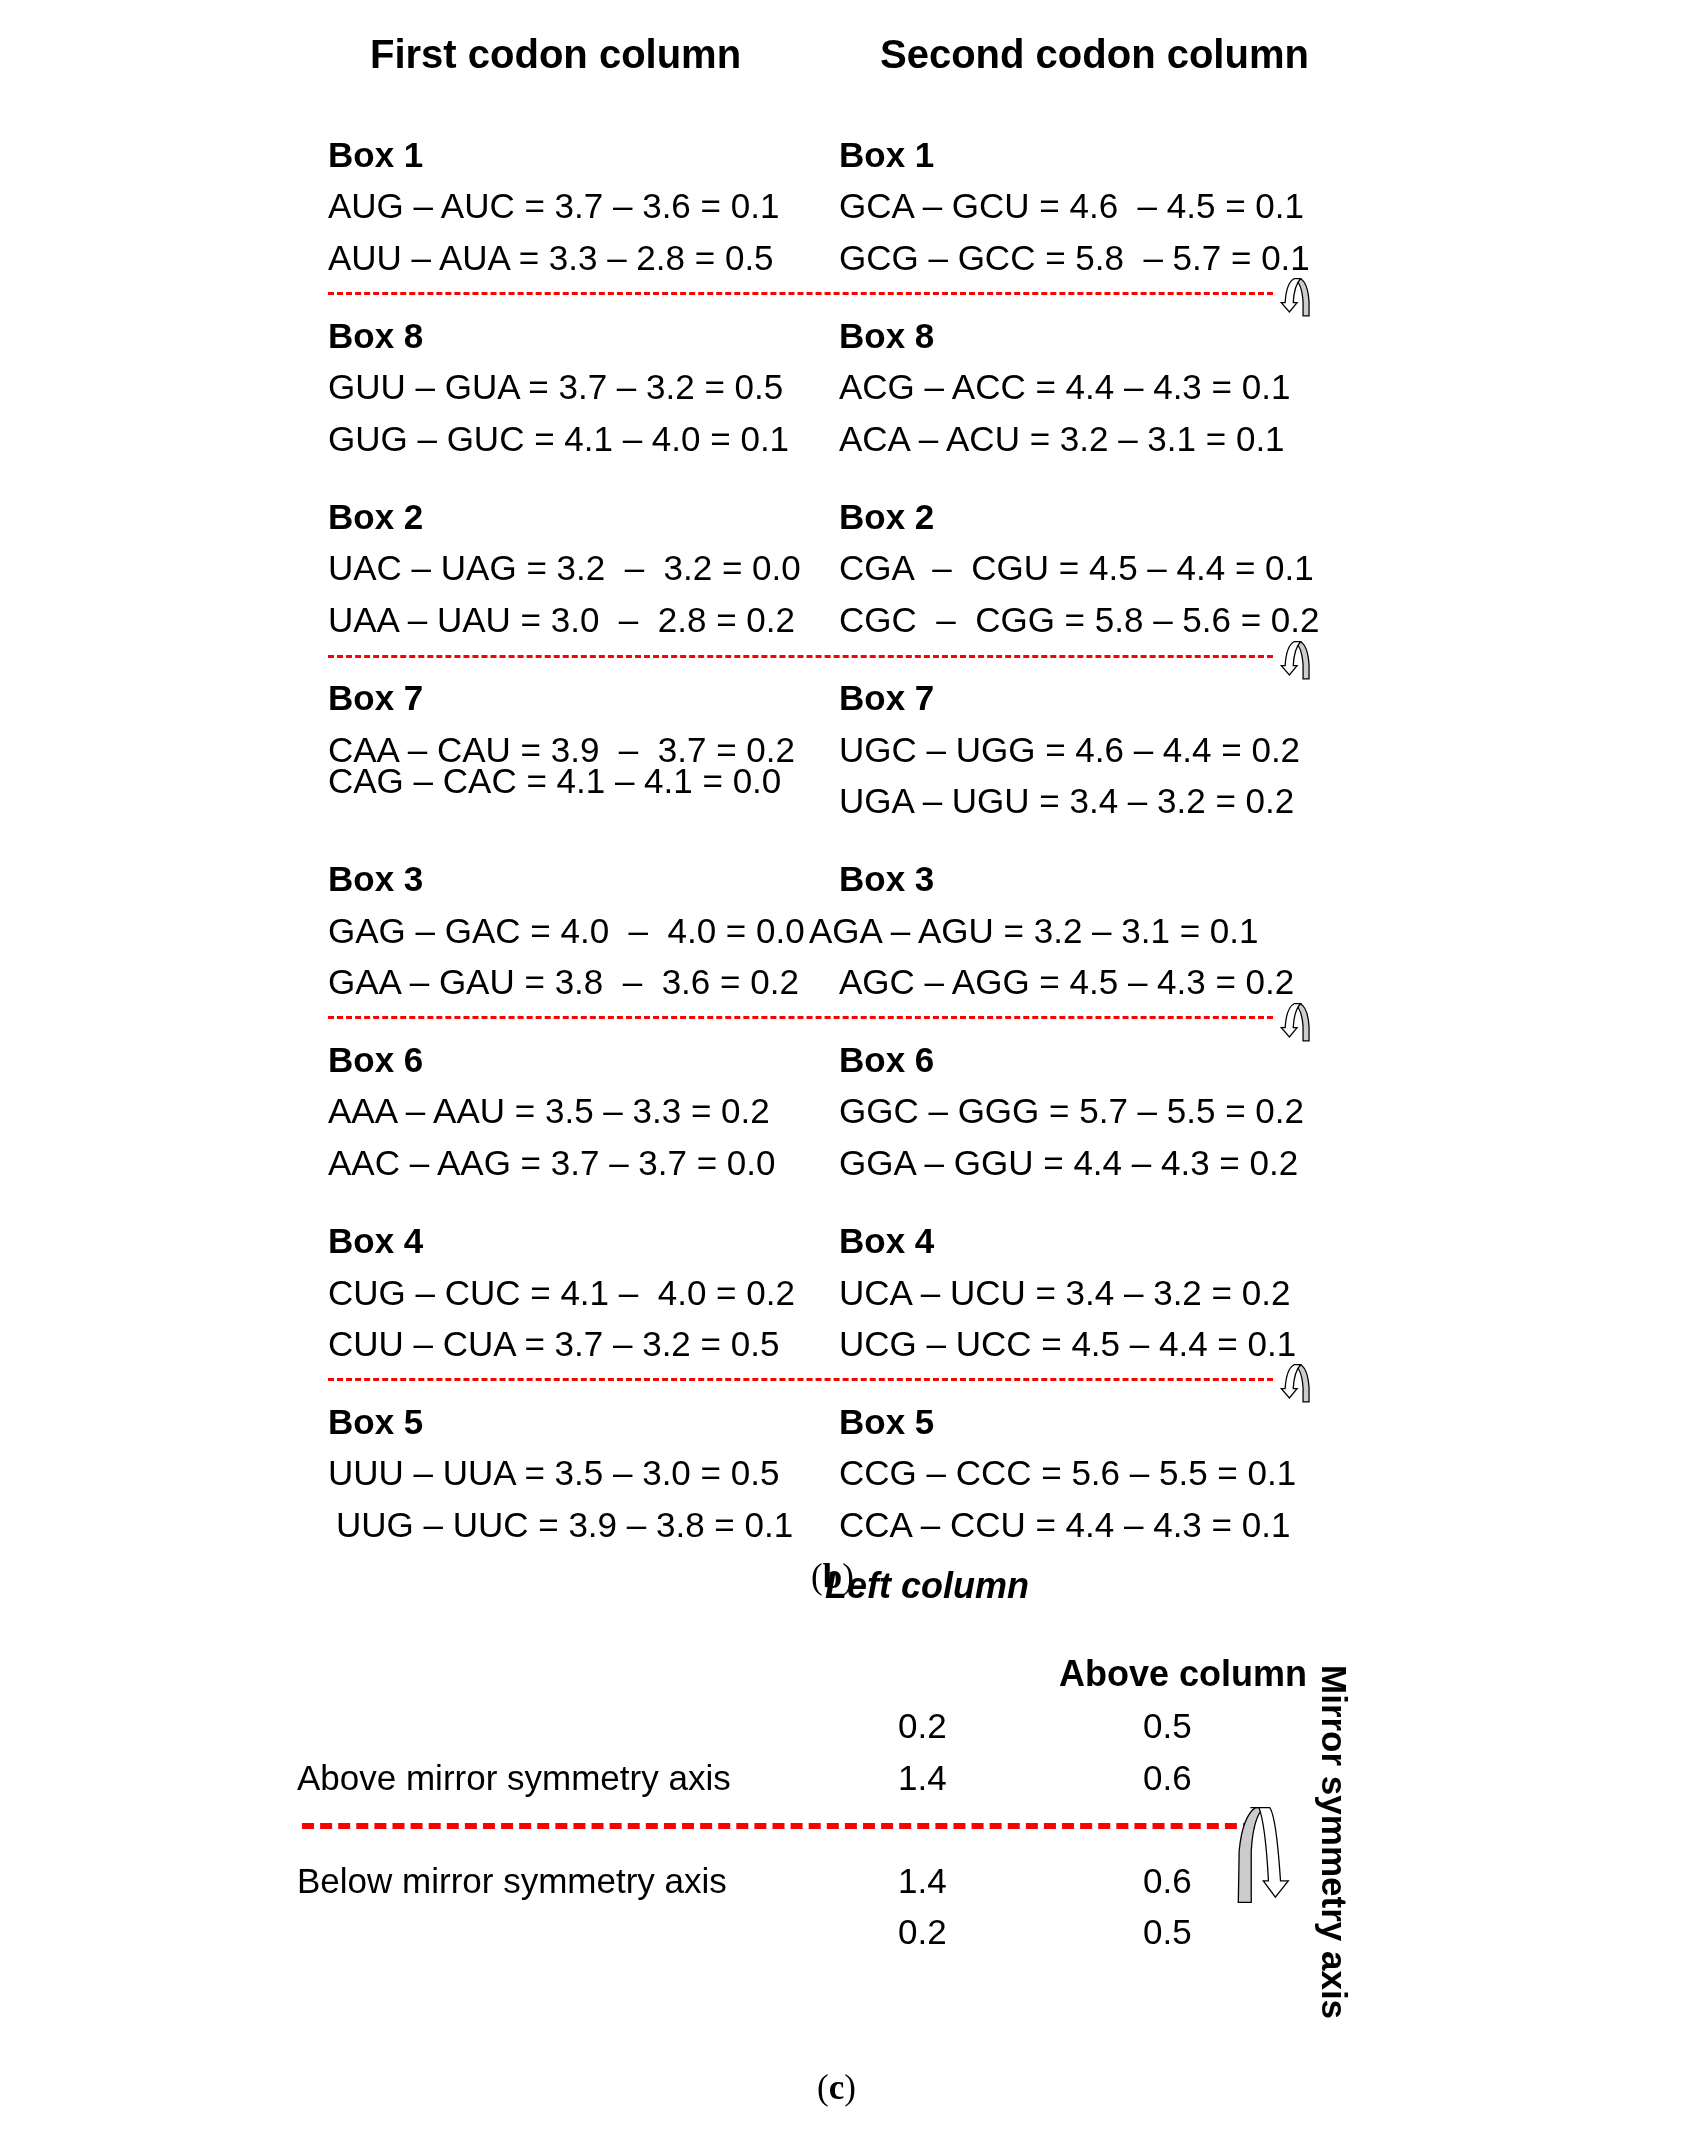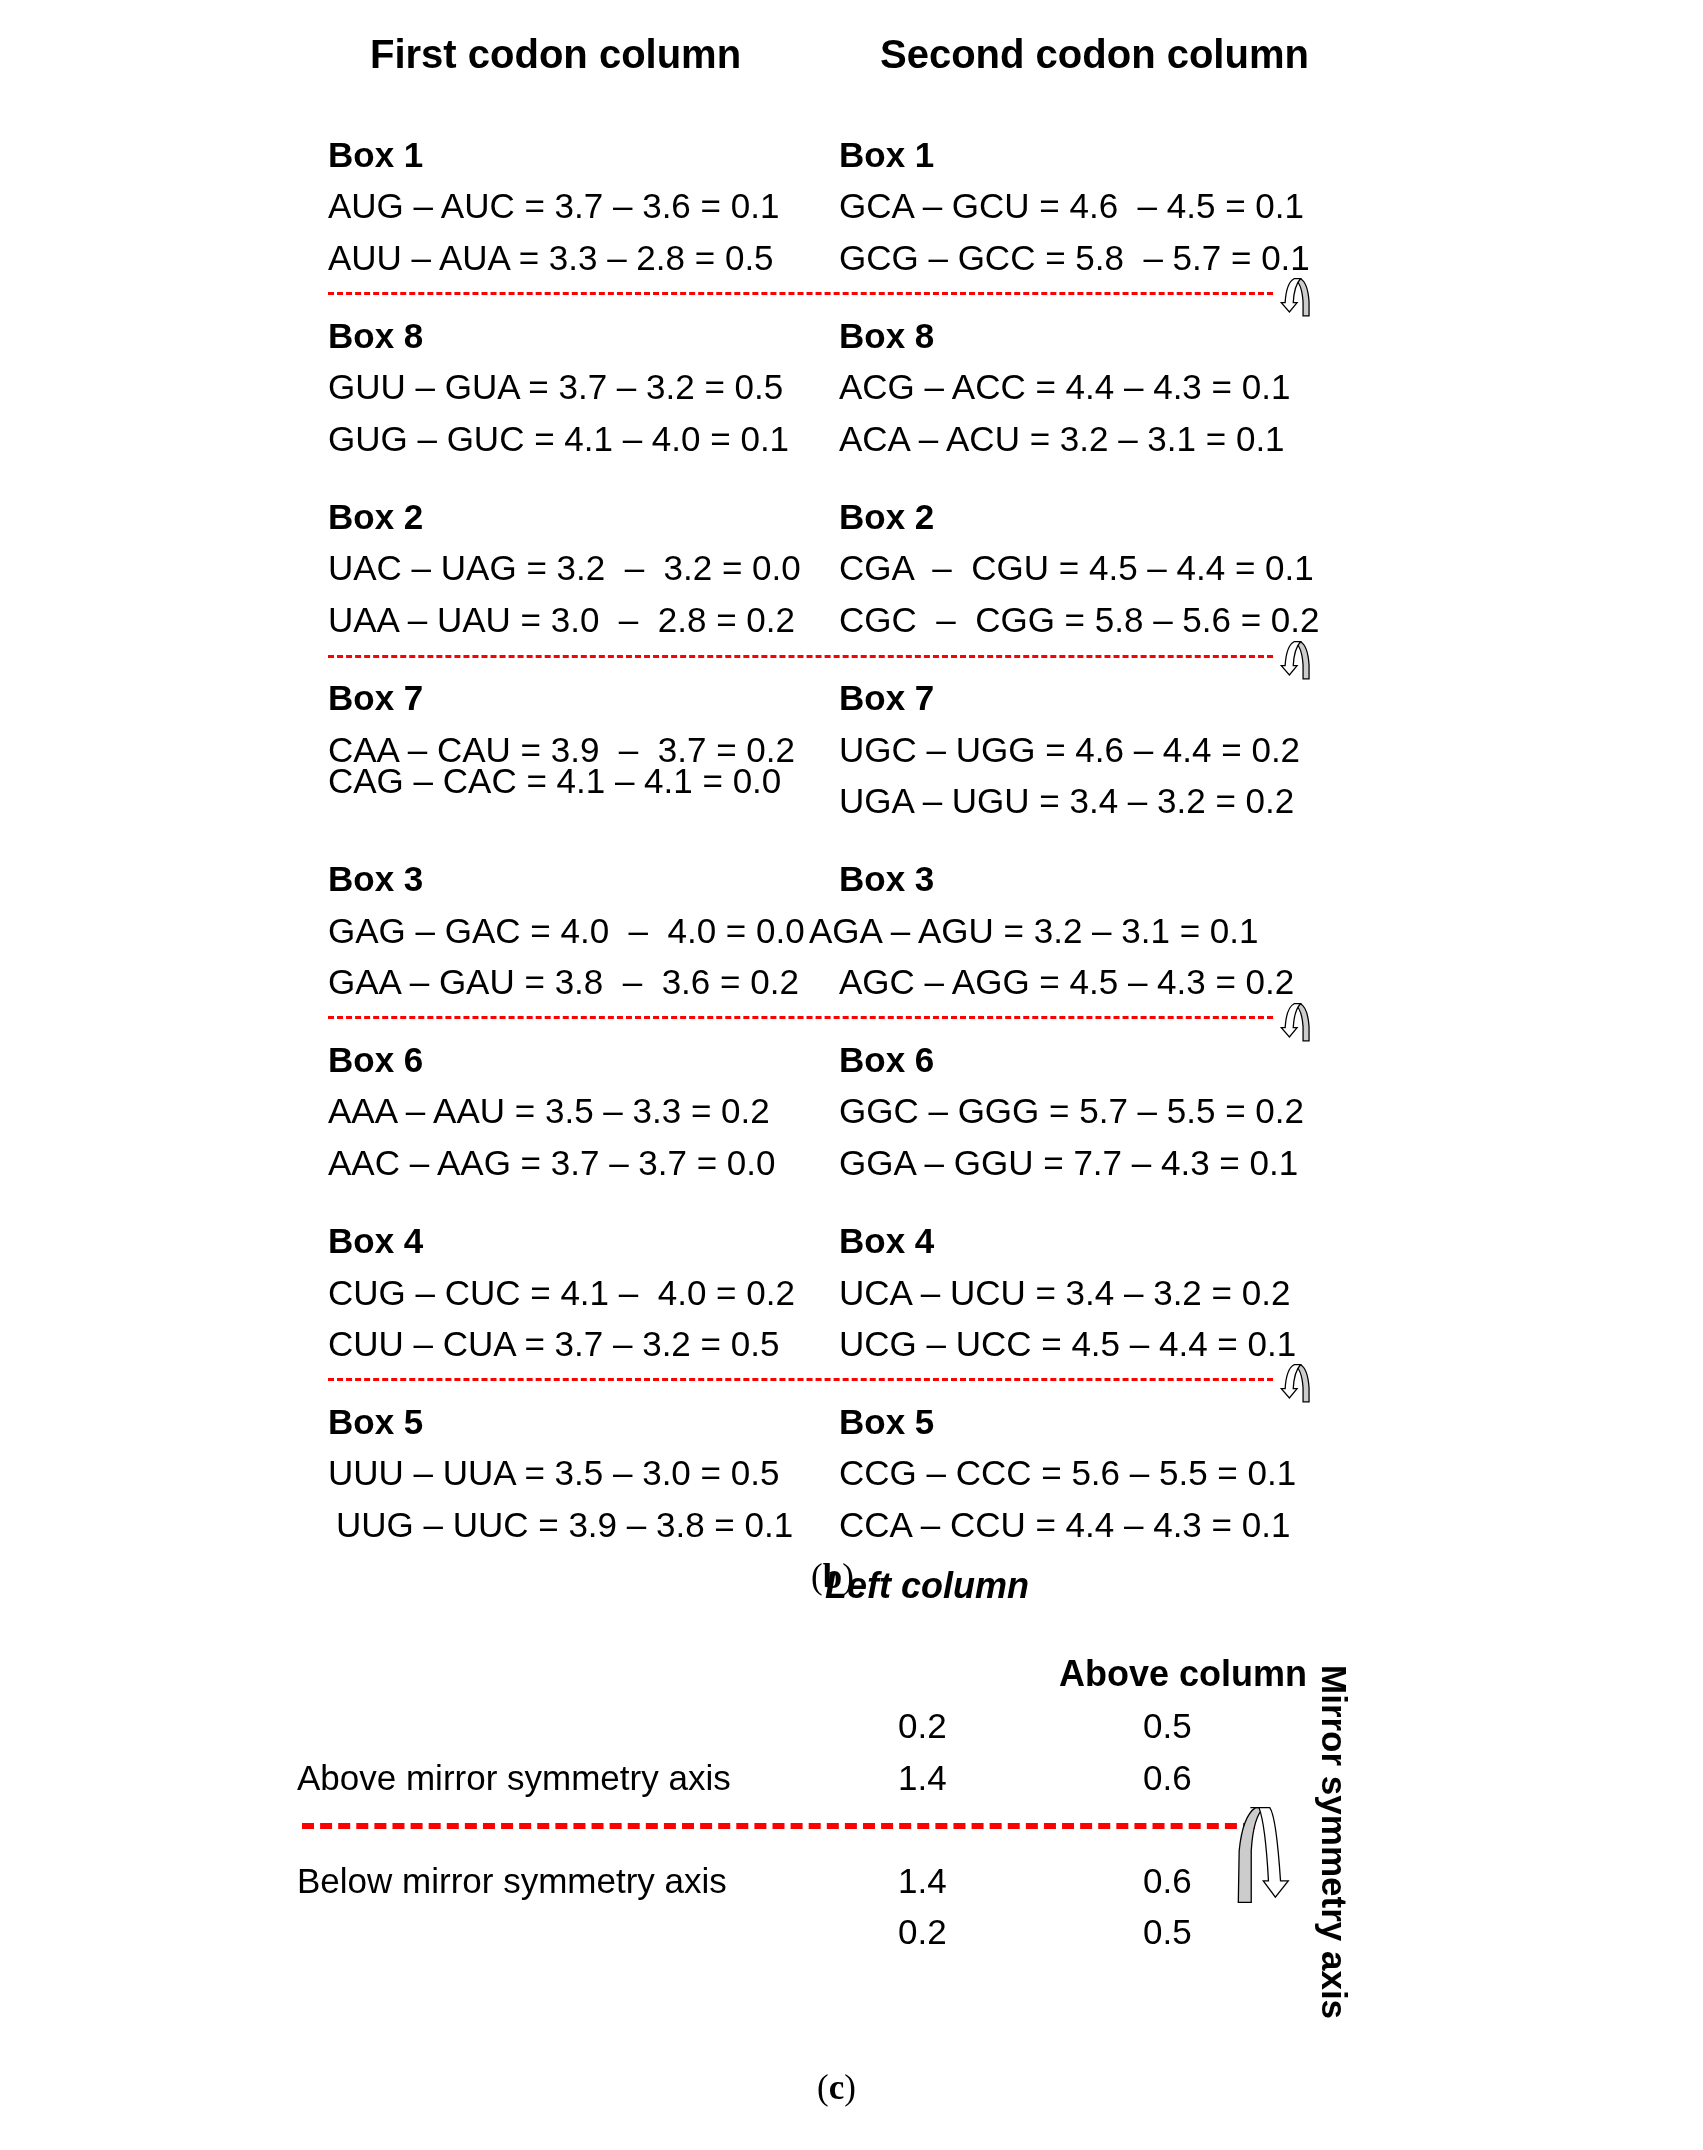--- a/index.html
+++ b/index.html
@@ -77,21 +77,21 @@
   <svg class="fold" style="left:1277px; top:1001px;" width="47" height="43" viewBox="0 0 110 100">
     <path d="M75 93 L75 60 Q72 15 55 6 L40 6 Q58 15 61 60 L61 93 Z" fill="#cccccc" stroke="#000" stroke-width="3"></path>
     <path d="M40 6 Q22 15 19 62 L10 62 L29 84 L47 62 L38 62 Q40 22 55 6 Z" fill="#fff" stroke="#000" stroke-width="3"></path>
   </svg>
 
   <div class="abs boxlbl" style="left:328px; top:1042px;">Box 6</div>
   <div class="abs row" style="left:328px; top:1093px;">AAA – AAU = 3.5 – 3.3 = 0.2</div>
   <div class="abs row" style="left:328px; top:1145px;">AAC – AAG = 3.7 – 3.7 = 0.0</div>
   <div class="abs boxlbl" style="left:839px; top:1042px;">Box 6</div>
   <div class="abs row" style="left:839px; top:1093px;">GGC – GGG = 5.7 – 5.5 = 0.2</div>
-  <div class="abs row" style="left:839px; top:1145px;">GGA – GGU = 7.7 – 4.3 = 0.1</div>
+  <div class="abs row" style="left:839px; top:1145px;">GGA – GGU = 4.4 – 4.3 = 0.2</div>
 
   <div class="abs boxlbl" style="left:328px; top:1223px;">Box 4</div>
   <div class="abs row" style="left:328px; top:1275px;">CUG – CUC = 4.1 –  4.0 = 0.2</div>
   <div class="abs row" style="left:328px; top:1326px;">CUU – CUA = 3.7 – 3.2 = 0.5</div>
   <div class="abs boxlbl" style="left:839px; top:1223px;">Box 4</div>
   <div class="abs row" style="left:839px; top:1275px;">UCA – UCU = 3.4 – 3.2 = 0.2</div>
   <div class="abs row" style="left:839px; top:1326px;">UCG – UCC = 4.5 – 4.4 = 0.1</div>
 
   <div class="dash" style="left:328px; top:1378px; width:945px;"></div>
   <svg class="fold" style="left:1277px; top:1362px;" width="47" height="43" viewBox="0 0 110 100">

